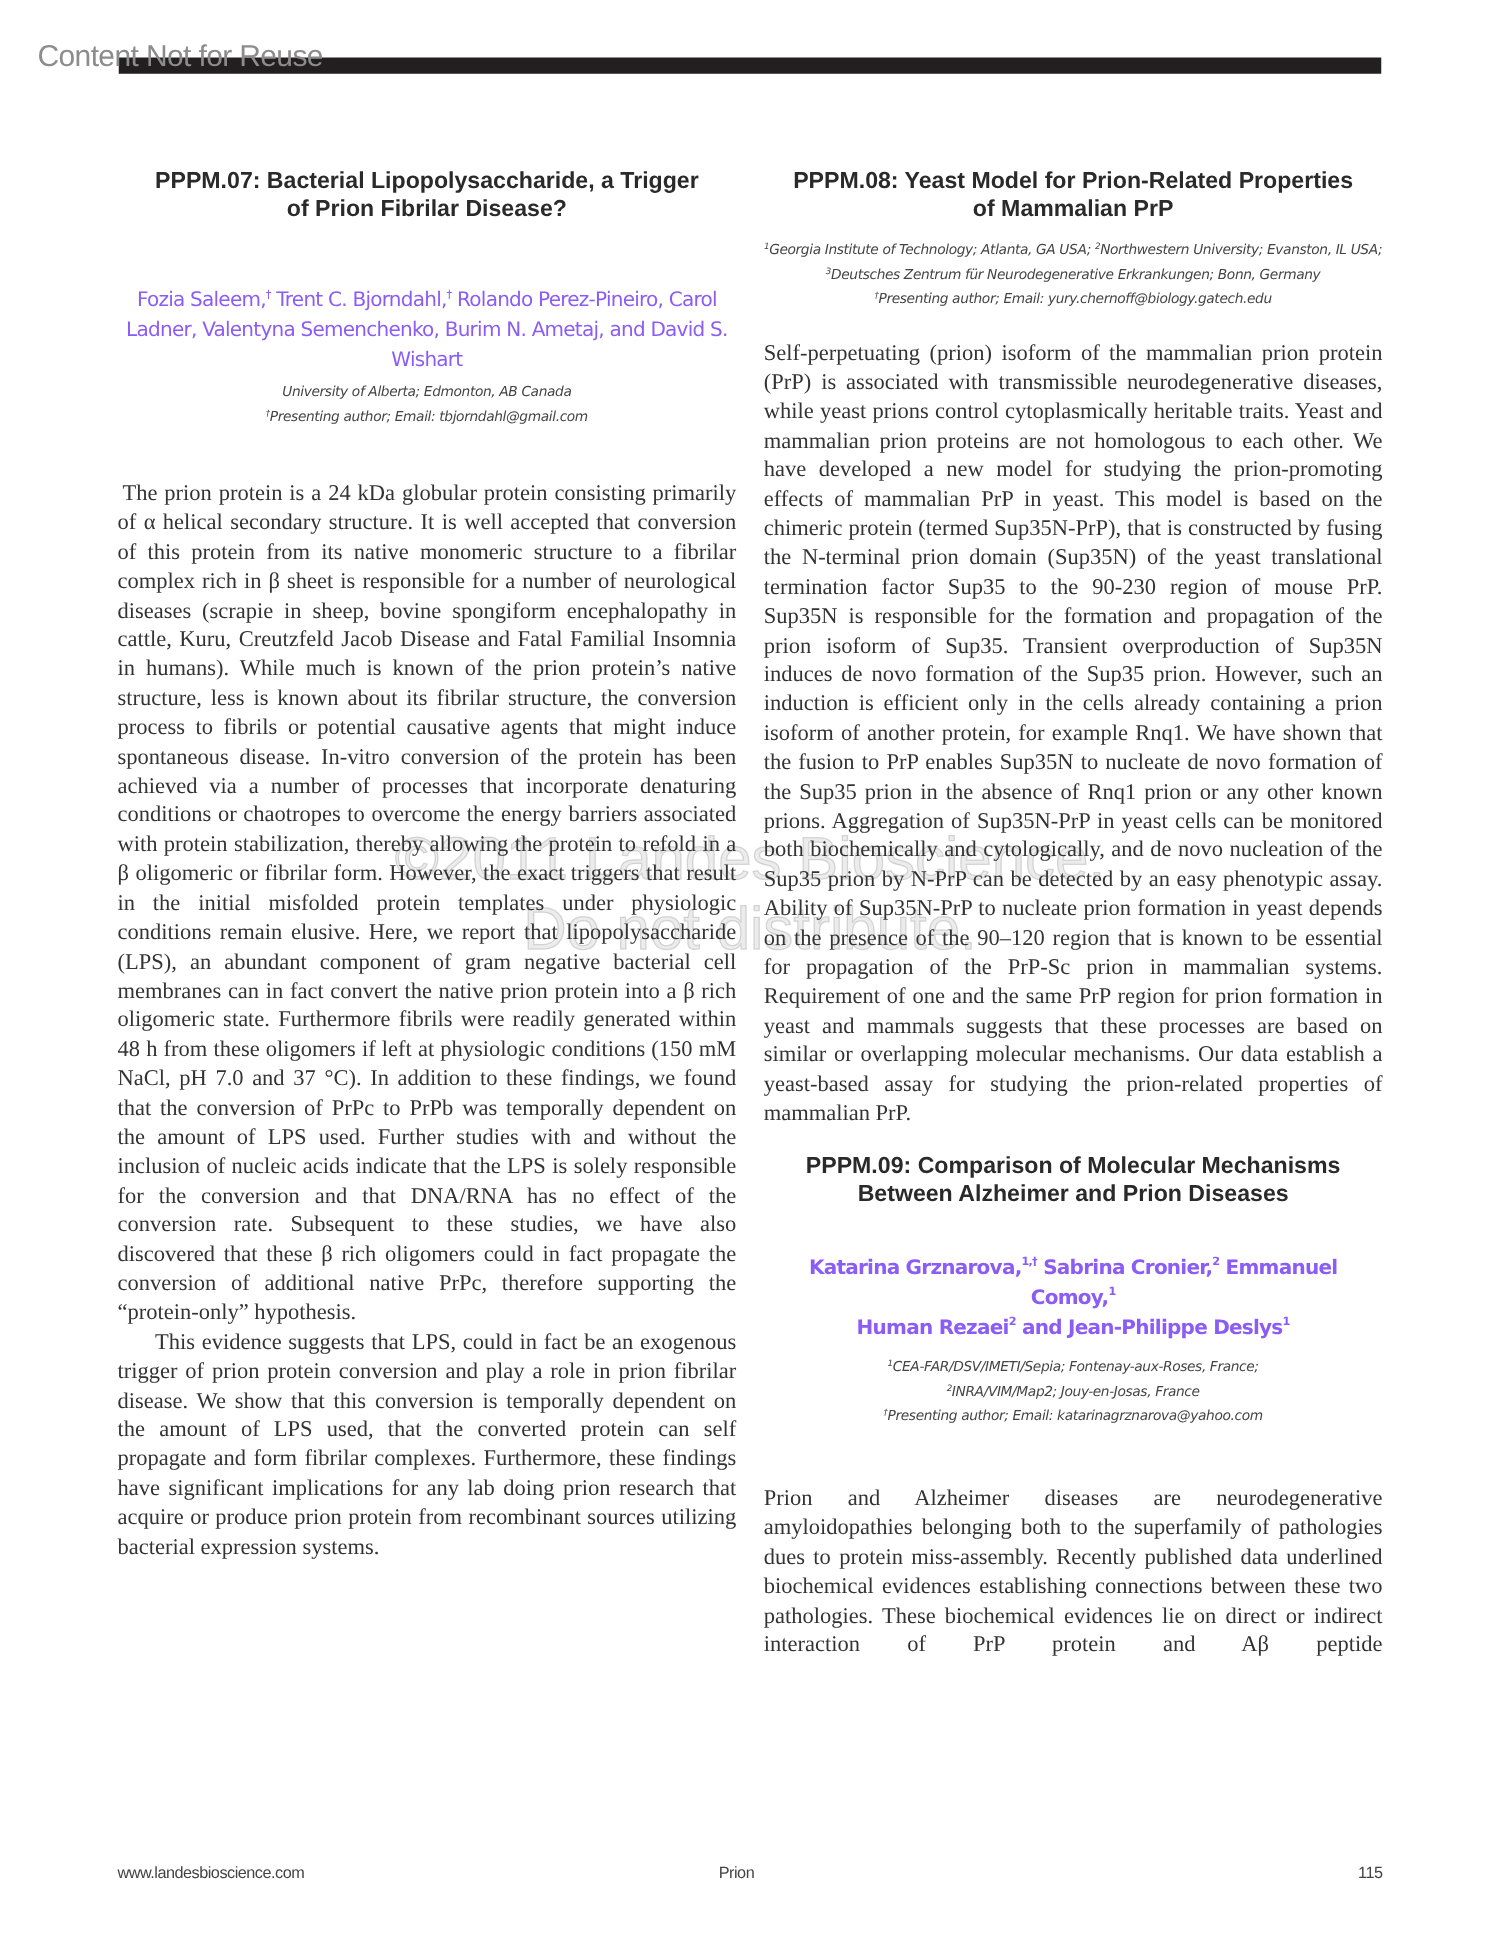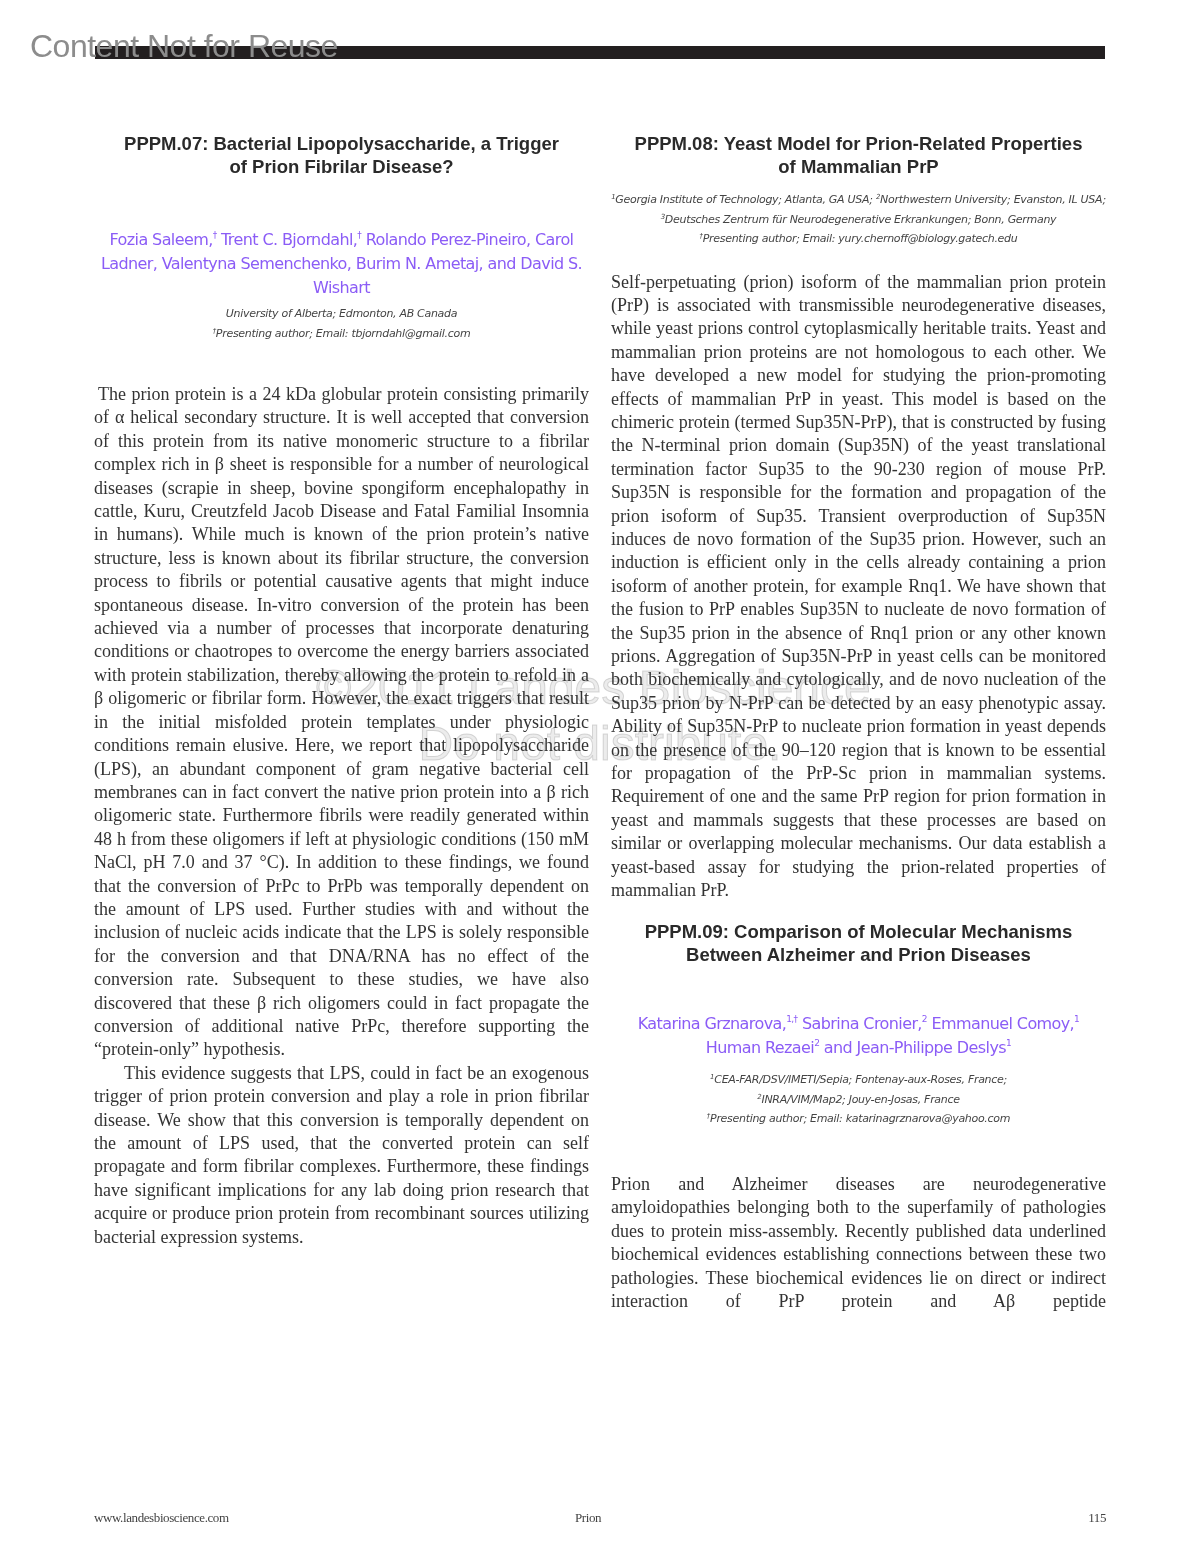--- a/index.html
+++ b/index.html
@@ -1,20 +1,20 @@
 <!DOCTYPE html>
 <html><head>
 <meta charset="utf-8">
 <style>
   html, body { margin: 0; padding: 0; background: #ffffff; }
   body { width: 1200px; height: 1553px; position: relative; overflow: hidden; color: #2b2b2b; }
 
   .watermark-top {
     position: absolute; left: 30px; top: 28px;
-    font-family: "Liberation Sans", sans-serif; font-size: 32px; color: #8c8c8c;
+    font-family: "Liberation Sans", sans-serif; font-size: 24px; color: #8c8c8c;
     letter-spacing: -0.5px; z-index: 2; line-height: 36px;
   }
   .header-bar {
     position: absolute; left: 95px; top: 46px; width: 1010px; height: 13px;
     background: #231f20; z-index: 1;
   }
 
   .col { position: absolute; width: 495px; }
   .col-left { left: 94px; top: 120px; }
   .col-right { left: 611px; top: 120px; }
@@ -37,23 +37,22 @@
   .body-text {
     font-family: "Liberation Serif", serif; font-size: 18px; line-height: 23.4px;
     text-align: justify; color: #333; hyphens: auto;
   }
   .body-text p { margin: 0; }
   .body-text p.indent { text-indent: 30px; }
   .body-text p.first-indent { text-indent: 4px; }
 
   .footer {
     position: absolute; top: 1490px; left: 94px; width: 1012px; height: 20px;
-    font-family: Liberation Serif, serif; font-size: 13px; color: #444;
+    font-family: Liberation Sans, sans-serif; font-size: 13px; color: #444;
     letter-spacing: -0.4px;
-    margin-top: 20px;
   }
   .footer .site { position: absolute; left: 0; top: 0; }
   .footer .journal { position: absolute; left: 481px; top: 0; }
   .footer .page { position: absolute; right: 0; top: 0; }
 
   .wm-center {
     position: absolute; left: 250px; top: 660px; width: 700px;
     font-family: "Liberation Sans", sans-serif; font-size: 48px; line-height: 56px;
     color: rgba(180,180,180,0.25); text-align: center; pointer-events: none;
     -webkit-text-stroke: 1px rgba(150,150,150,0.35);
@@ -99,21 +98,21 @@
   </div>
   <div class="body-text" style="margin-top:22px;">
     <p>Self-perpetuating (prion) isoform of the mammalian prion protein (PrP) is associated with transmissible neurodegenerative diseases, while yeast prions control cytoplasmically heritable traits. Yeast and mammalian prion proteins are not homologous to each other. We have developed a new model for studying the prion-promoting effects of mammalian PrP in yeast. This model is based on the chimeric protein (termed Sup35N-PrP), that is constructed by fusing the N-terminal prion domain (Sup35N) of the yeast translational termination factor Sup35 to the 90-230 region of mouse PrP. Sup35N is responsible for the formation and propagation of the prion isoform of Sup35. Transient overproduction of Sup35N induces de novo formation of the Sup35 prion. However, such an induction is efficient only in the cells already containing a prion isoform of another protein, for example Rnq1. We have shown that the fusion to PrP enables Sup35N to nucleate de novo formation of the Sup35 prion in the absence of Rnq1 prion or any other known prions. Aggregation of Sup35N-PrP in yeast cells can be monitored both biochemically and cytologically, and de novo nucleation of the Sup35 prion by N-PrP can be detected by an easy phenotypic assay. Ability of Sup35N-PrP to nucleate prion formation in yeast depends on the presence of the 90–120 region that is known to be essential for propagation of the PrP-Sc prion in mammalian systems. Requirement of one and the same PrP region for prion formation in yeast and mammals suggests that these processes are based on similar or overlapping molecular mechanisms. Our data establish a yeast-based assay for studying the prion-related properties of mammalian PrP.</p>
   </div>
 
   <div style="margin-top:18px;">
     <h2 class="abstract-title">
       <span>PPPM.09: Comparison of Molecular Mechanisms</span><br>
       <span>Between Alzheimer and Prion Diseases</span>
     </h2>
-    <div class="authors" style="margin-top:46px;">
+    <div class="authors" style="margin-top:36px;font-weight:bold;">
       <span>Katarina Grznarova,</span><sup>1,†</sup><span> Sabrina Cronier,</span><sup>2</sup><span> Emmanuel Comoy,</span><sup>1</sup><br><span> Human Rezaei</span><sup>2</sup><span> and Jean-Philippe Deslys</span><sup>1</sup>
     </div>
     <div class="affil" style="margin-top:10px;">
       <div><sup>1</sup><span>CEA-FAR/DSV/IMETI/Sepia; Fontenay-aux-Roses, France;</span></div>
       <div><sup>2</sup><span>INRA/VIM/Map2; Jouy-en-Josas, France</span></div>
       <div><sup>†</sup><span>Presenting author; Email: katarinagrznarova@yahoo.com</span></div>
     </div>
     <div class="body-text" style="margin-top:44px;">
       <p style="text-align-last: justify;">Prion and Alzheimer diseases are neurodegenerative amyloidopathies belonging both to the superfamily of pathologies dues to protein miss-assembly. Recently published data underlined biochemical evidences establishing connections between these two pathologies. These biochemical evidences lie on direct or indirect interaction of PrP protein and Aβ peptide</p>
     </div>

